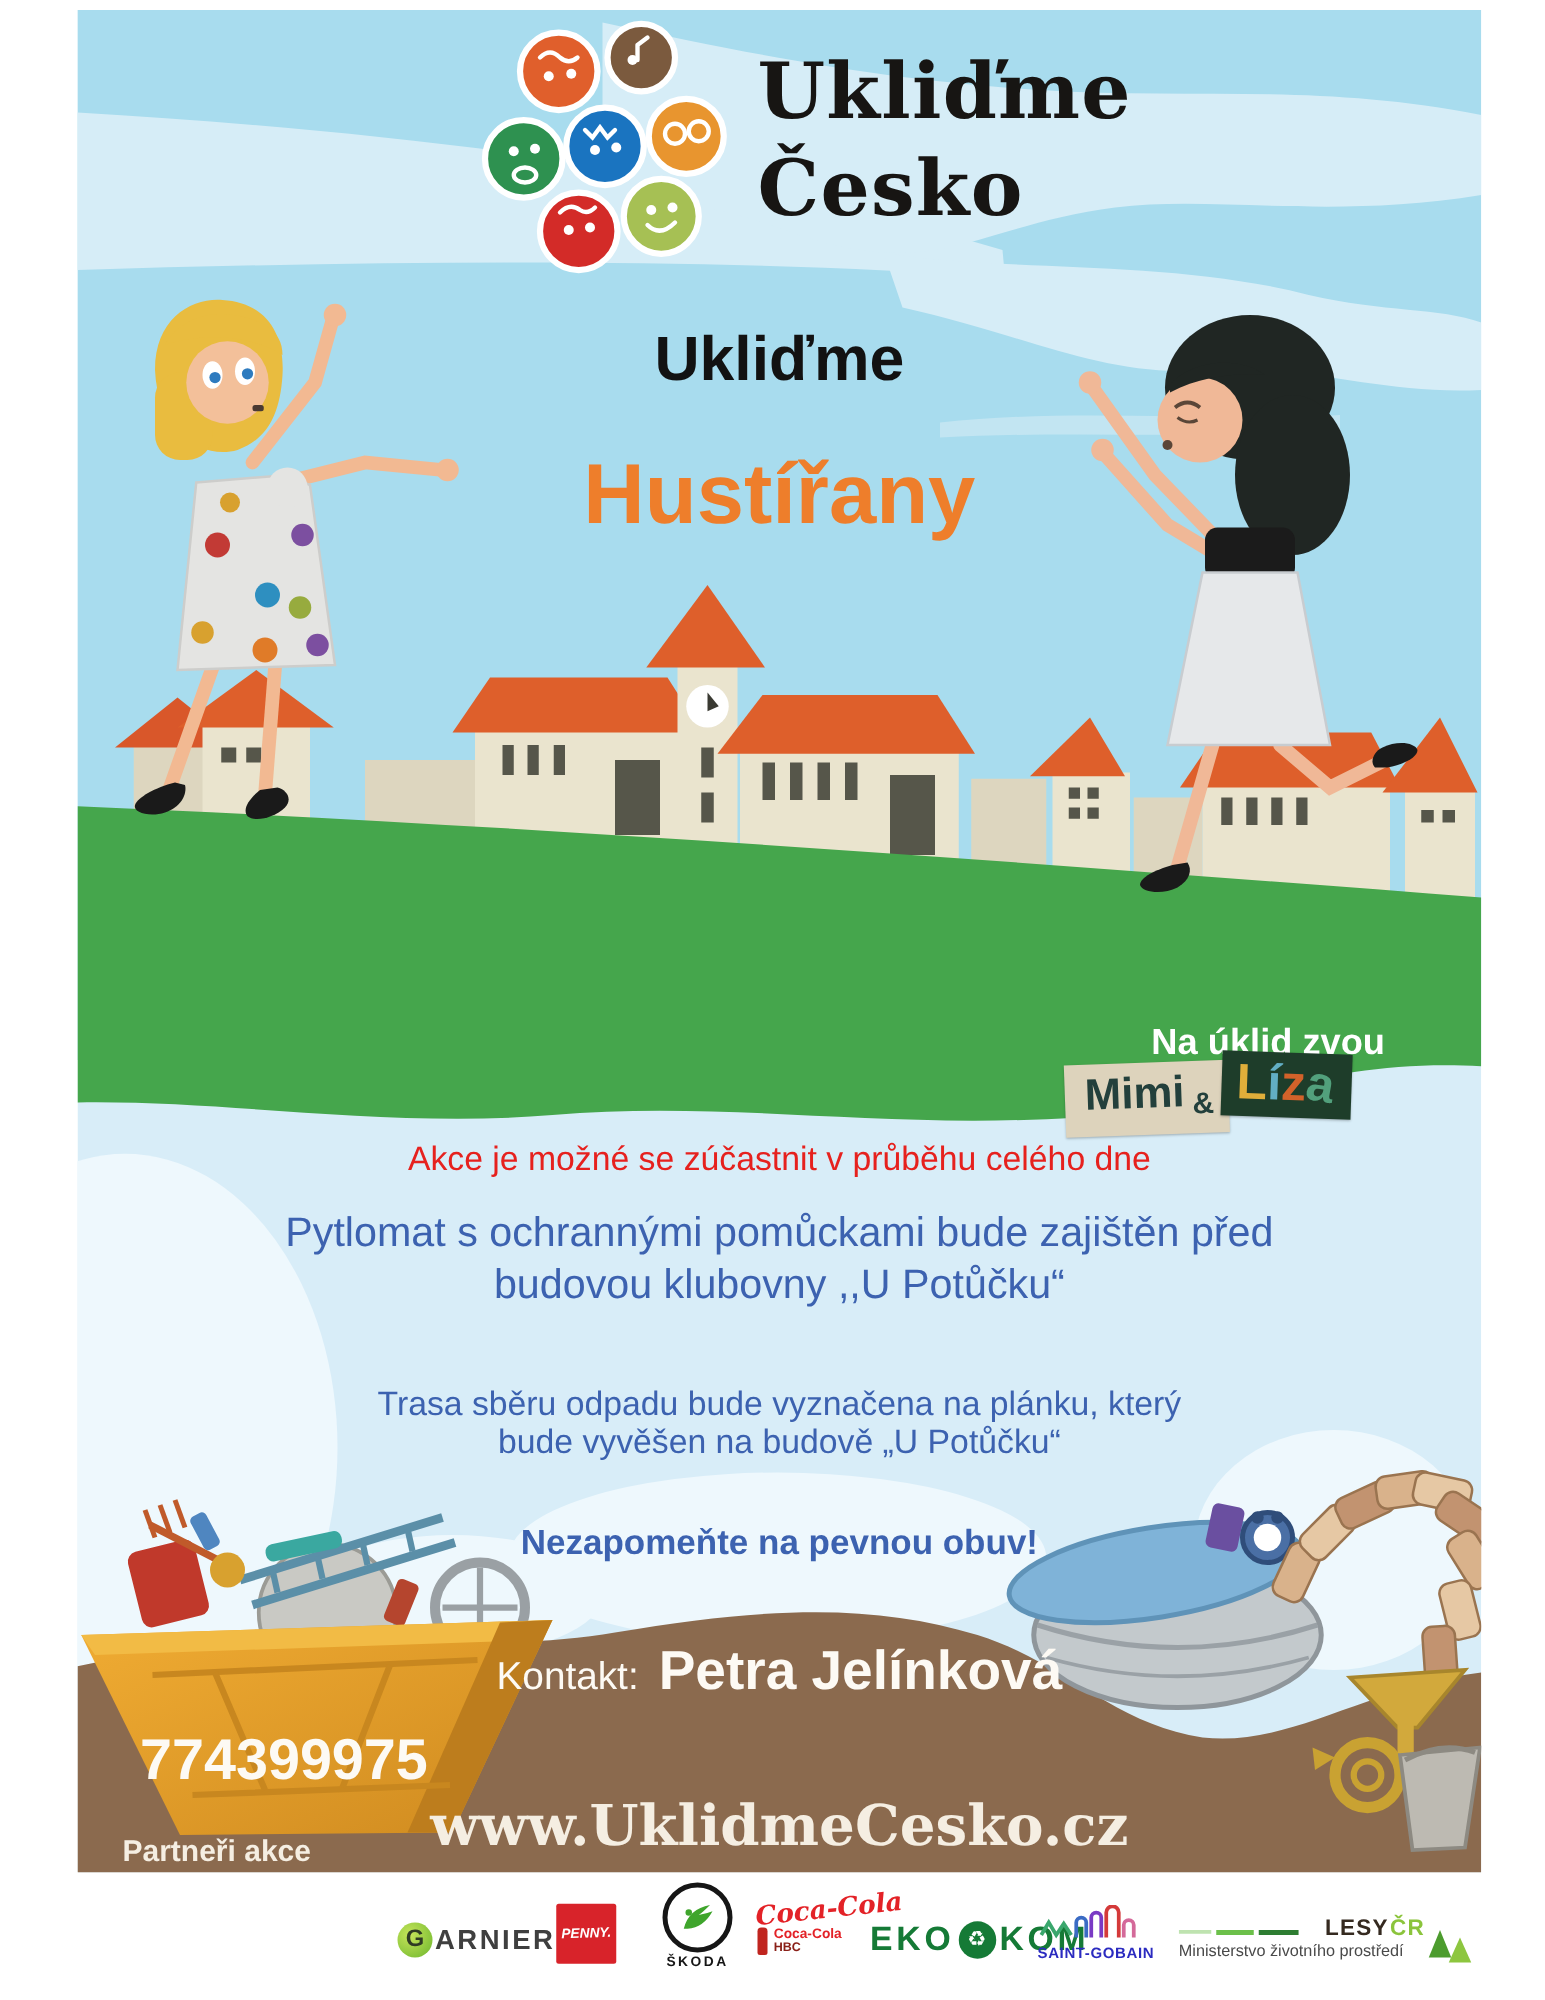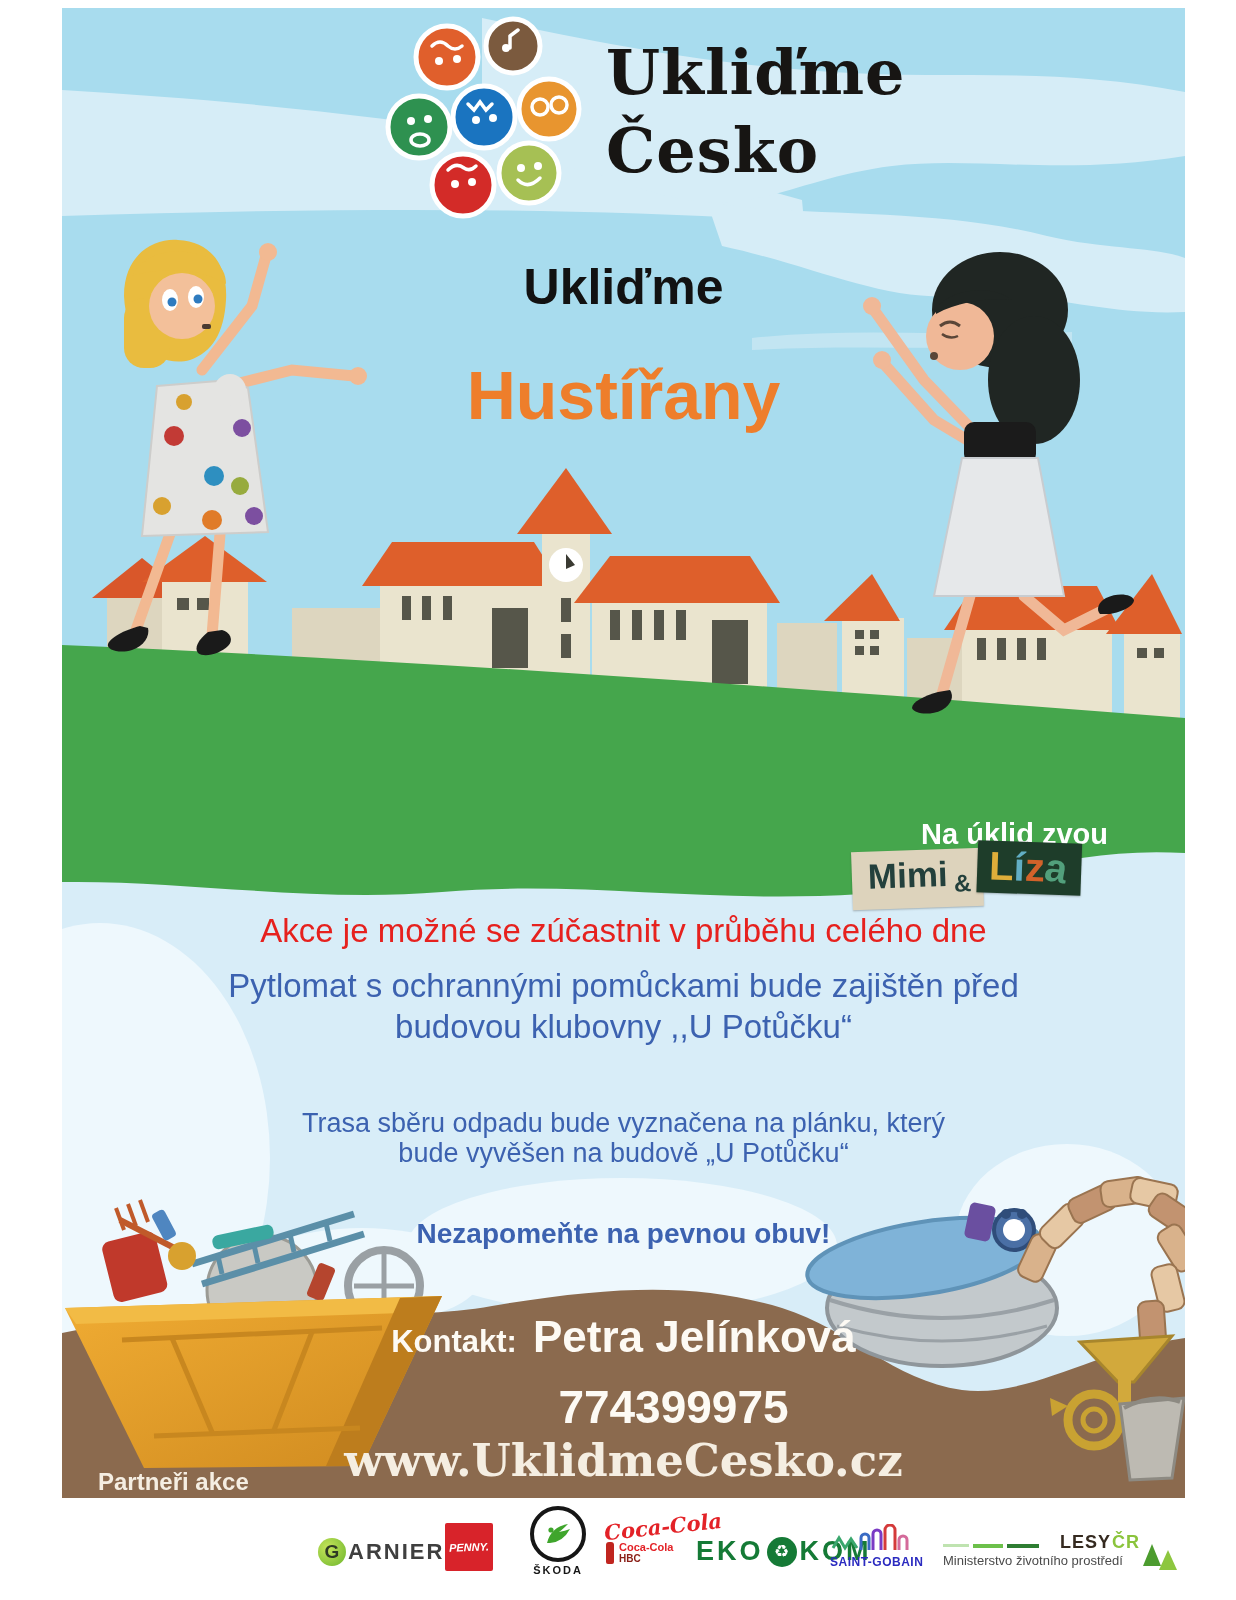--- a/index.html
+++ b/index.html
@@ -9,41 +9,41 @@
   .ctr{left:62px;width:1123px;text-align:center;white-space:nowrap;}
   svg.poster-art{position:absolute;left:62px;top:8px;width:1123px;height:1490px;display:block;}
 
   
   .logo-text{left:606px;top:34px;font-family:"DejaVu Serif",serif;font-weight:bold;
              font-size:62px;line-height:78px;color:#171513;letter-spacing:1px;}
   .subtitle{top:258px;font-size:50px;font-weight:bold;color:#121212;}
   .town-title{top:356px;font-size:68px;font-weight:bold;color:#ee7e2b;}
   .date-banner{top:702px;font-size:73px;font-weight:800;color:#ffffff;}
   .invite{left:62px;top:818px;width:1046px;text-align:right;font-size:29px;font-weight:bold;color:#ffffff;white-space:nowrap;}
-  .red-note{top:912px;font-size:33px;color:#e6211e;}
+  .red-note{top:912px;font-size:27px;color:#e6211e;}
   .blue-1a{top:967px;font-size:33px;color:#3c62b0;}
   .blue-1b{top:1008px;font-size:33px;color:#3c62b0;}
   .blue-2a{top:1108px;font-size:27px;color:#3c62b0;}
   .blue-2b{top:1138px;font-size:27px;color:#3c62b0;}
   .reminder{top:1218px;font-size:28px;font-weight:bold;color:#3c62b0;}
 
   
   .mimiliza{left:852px;top:850px;display:flex;align-items:flex-start;}
   .ml-box1{background:#ddd3bc;color:#23403c;padding:8px 12px 6px 16px;transform:rotate(-2deg);
            font-weight:bold;font-size:35px;line-height:34px;box-shadow:0 1px 2px rgba(0,0,0,.25);}
   .ml-amp{font-size:24px;margin-left:6px;vertical-align:-6px;display:inline-block;}
   .ml-box2{background:#1e3d2a;padding:6px 14px 8px 12px;margin-left:-6px;transform:rotate(2deg) translateY(-8px);
            font-weight:bold;font-size:40px;line-height:38px;box-shadow:0 1px 2px rgba(0,0,0,.25);}
   .ml-l1{color:#dfae3a;} .ml-l2{color:#62aec4;} .ml-l3{color:#d2622a;} .ml-l4{color:#52a07c;display:inline-block;transform:rotate(8deg);}
 
   
   .contact-row{left:62px;top:1312px;width:1123px;display:flex;justify-content:center;align-items:baseline;gap:16px;color:#fdfaf4;white-space:nowrap;}
-  .contact-label{font-size:31px;font-weight:bold;}
+  .contact-label{font-size:31px;font-weight:normal;}
   .contact-name{font-size:44px;font-weight:bold;}
-  .phone{left:112px;top:1380px;width:1123px;text-align:center;font-size:46px;font-weight:bold;color:#fdfaf4;}
+  .phone{left:112px;top:1380px;width:1123px;font-size:46px;font-weight:bold;color:#fdfaf4;}
   .website{top:1434px;font-family:"DejaVu Serif",serif;font-weight:bold;font-size:45px;color:#f5eee2;}
   .partners-label{left:98px;top:1468px;font-size:24px;font-weight:bold;color:#f5eee2;}
 
   
   .plogo{position:absolute;display:flex;align-items:center;}
   .logo-kb{left:76px;top:1508px;gap:12px;}
   .kb-square{position:relative;width:66px;height:66px;background:linear-gradient(#e4032e 0 52%,#0a0a0a 52% 100%);}
   .kb-dash{position:absolute;left:12px;top:29px;width:30px;height:7px;background:#ffffff;}
   .kb-right{display:flex;flex-direction:column;}
   .kb-abbr{font-family:"DejaVu Serif",serif;font-weight:bold;font-size:46px;line-height:44px;color:#111;letter-spacing:3px;}

